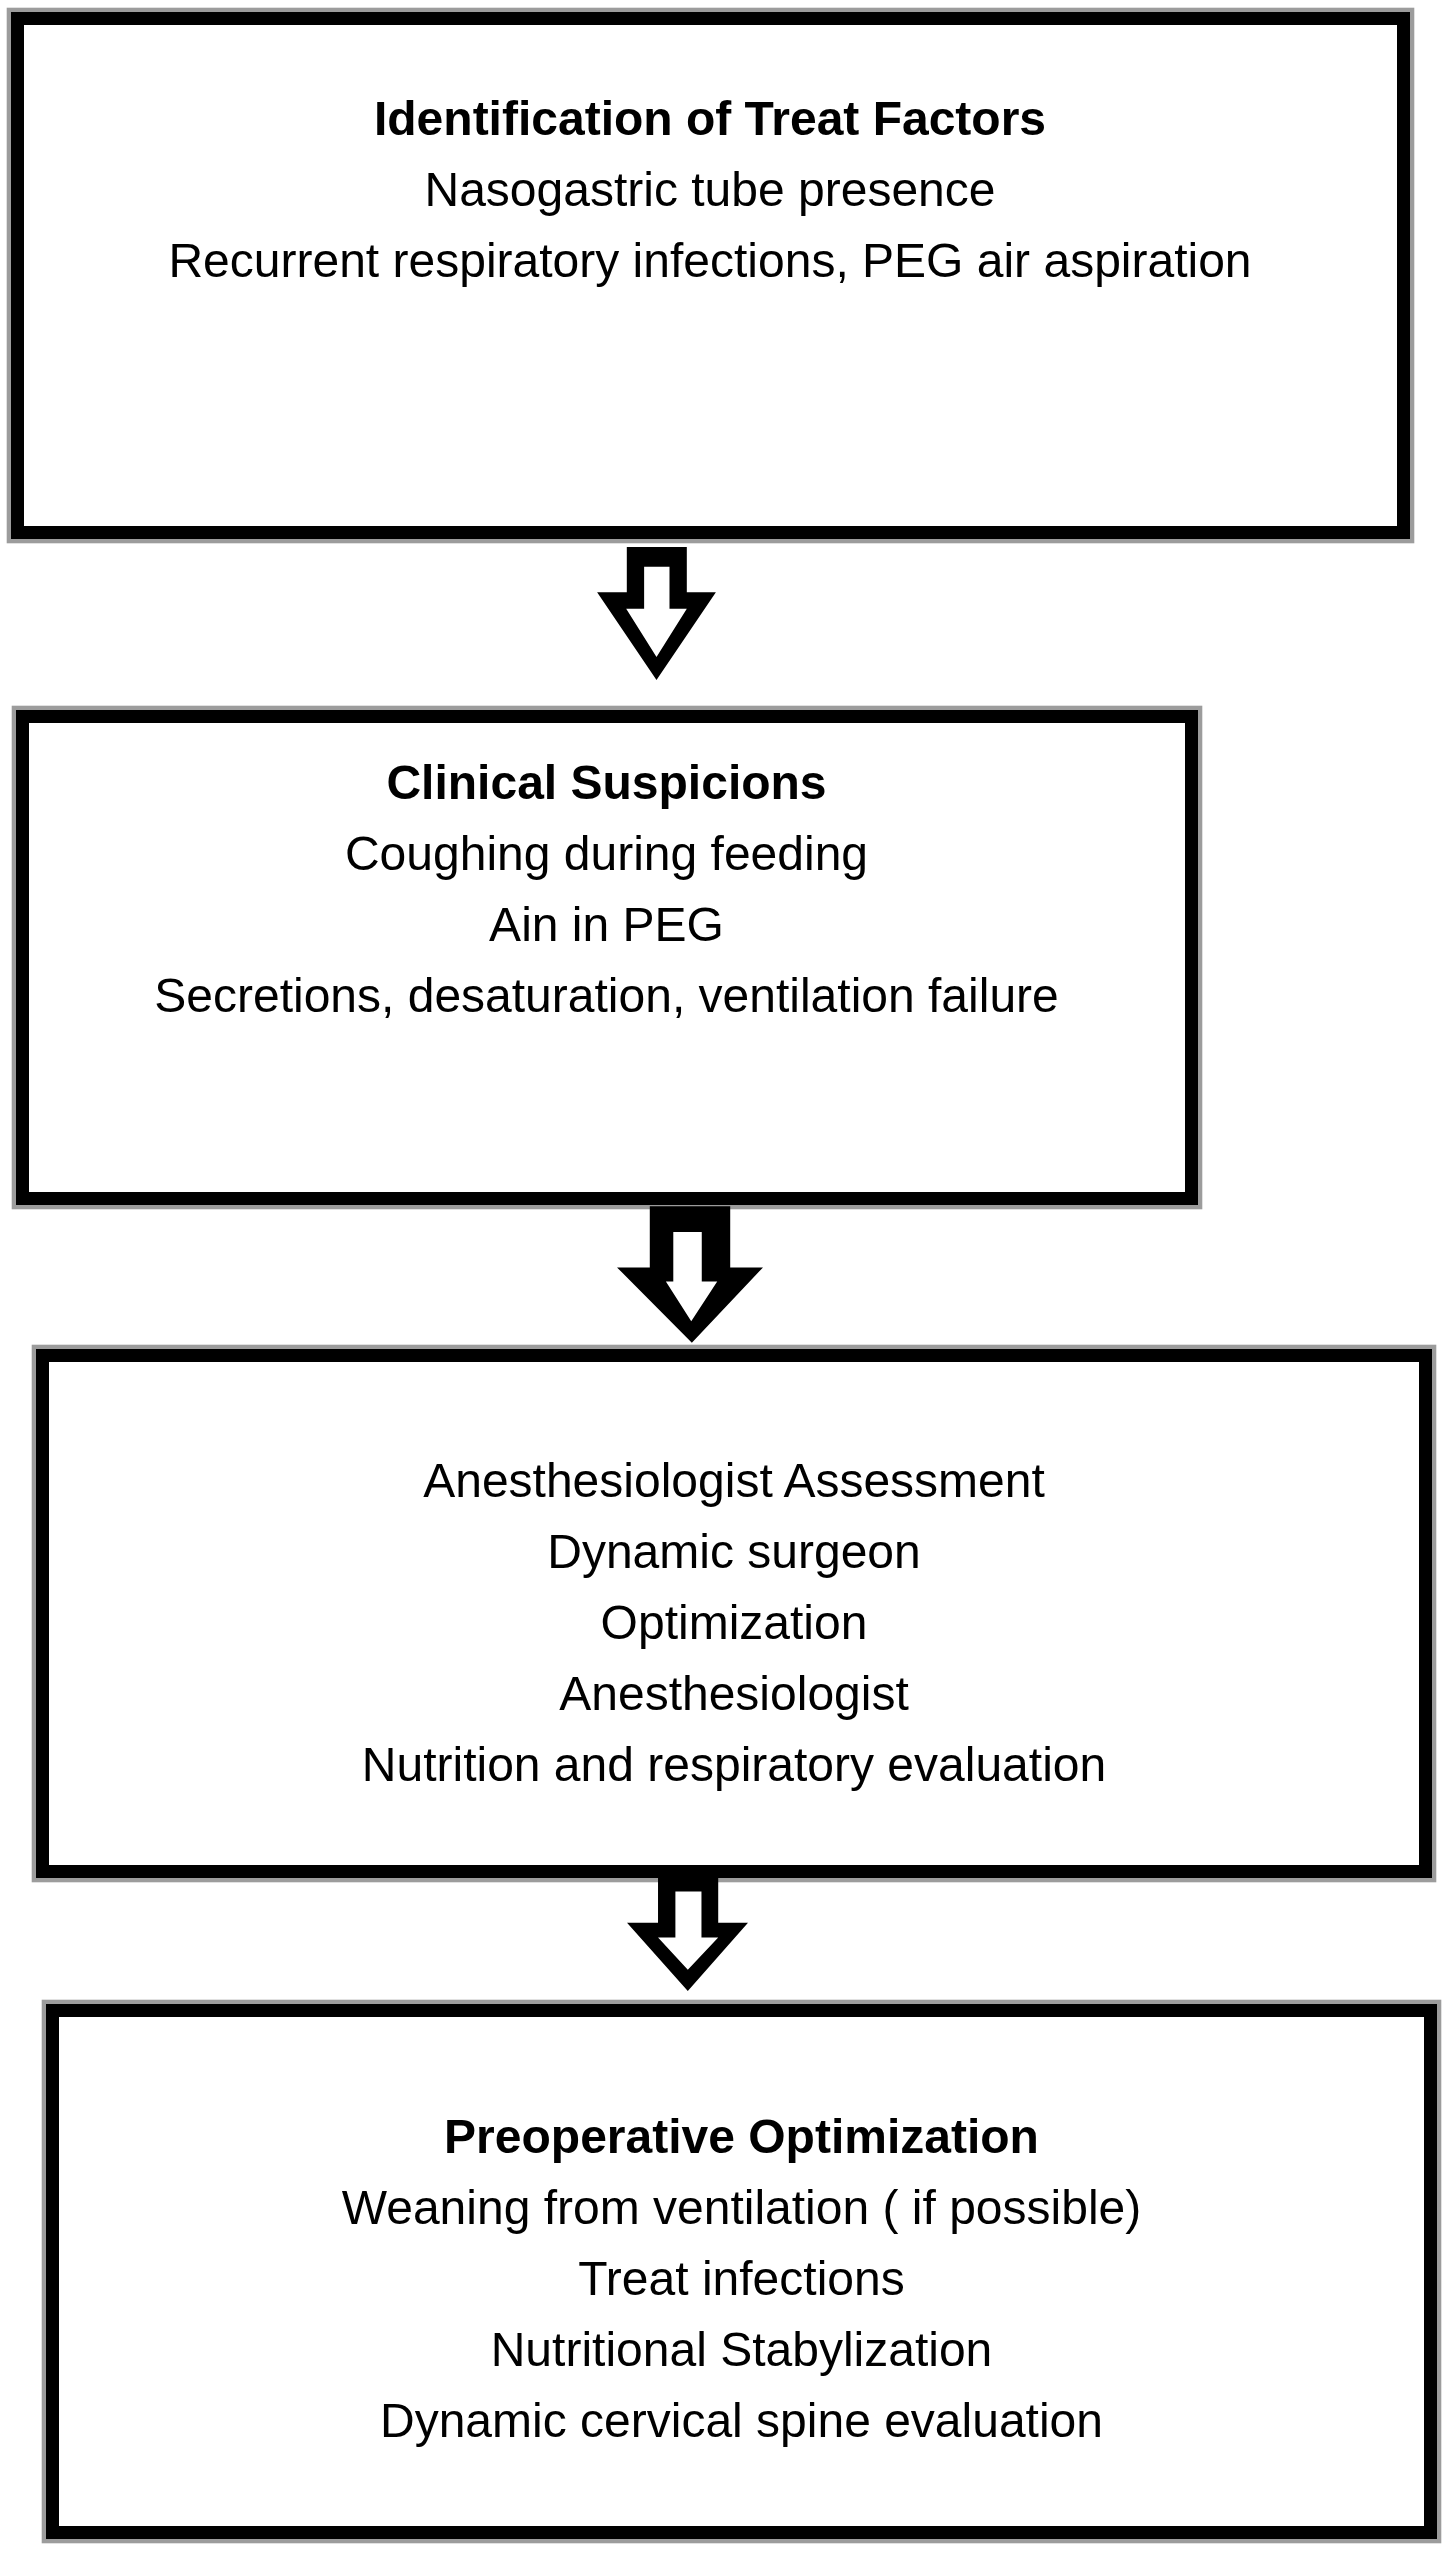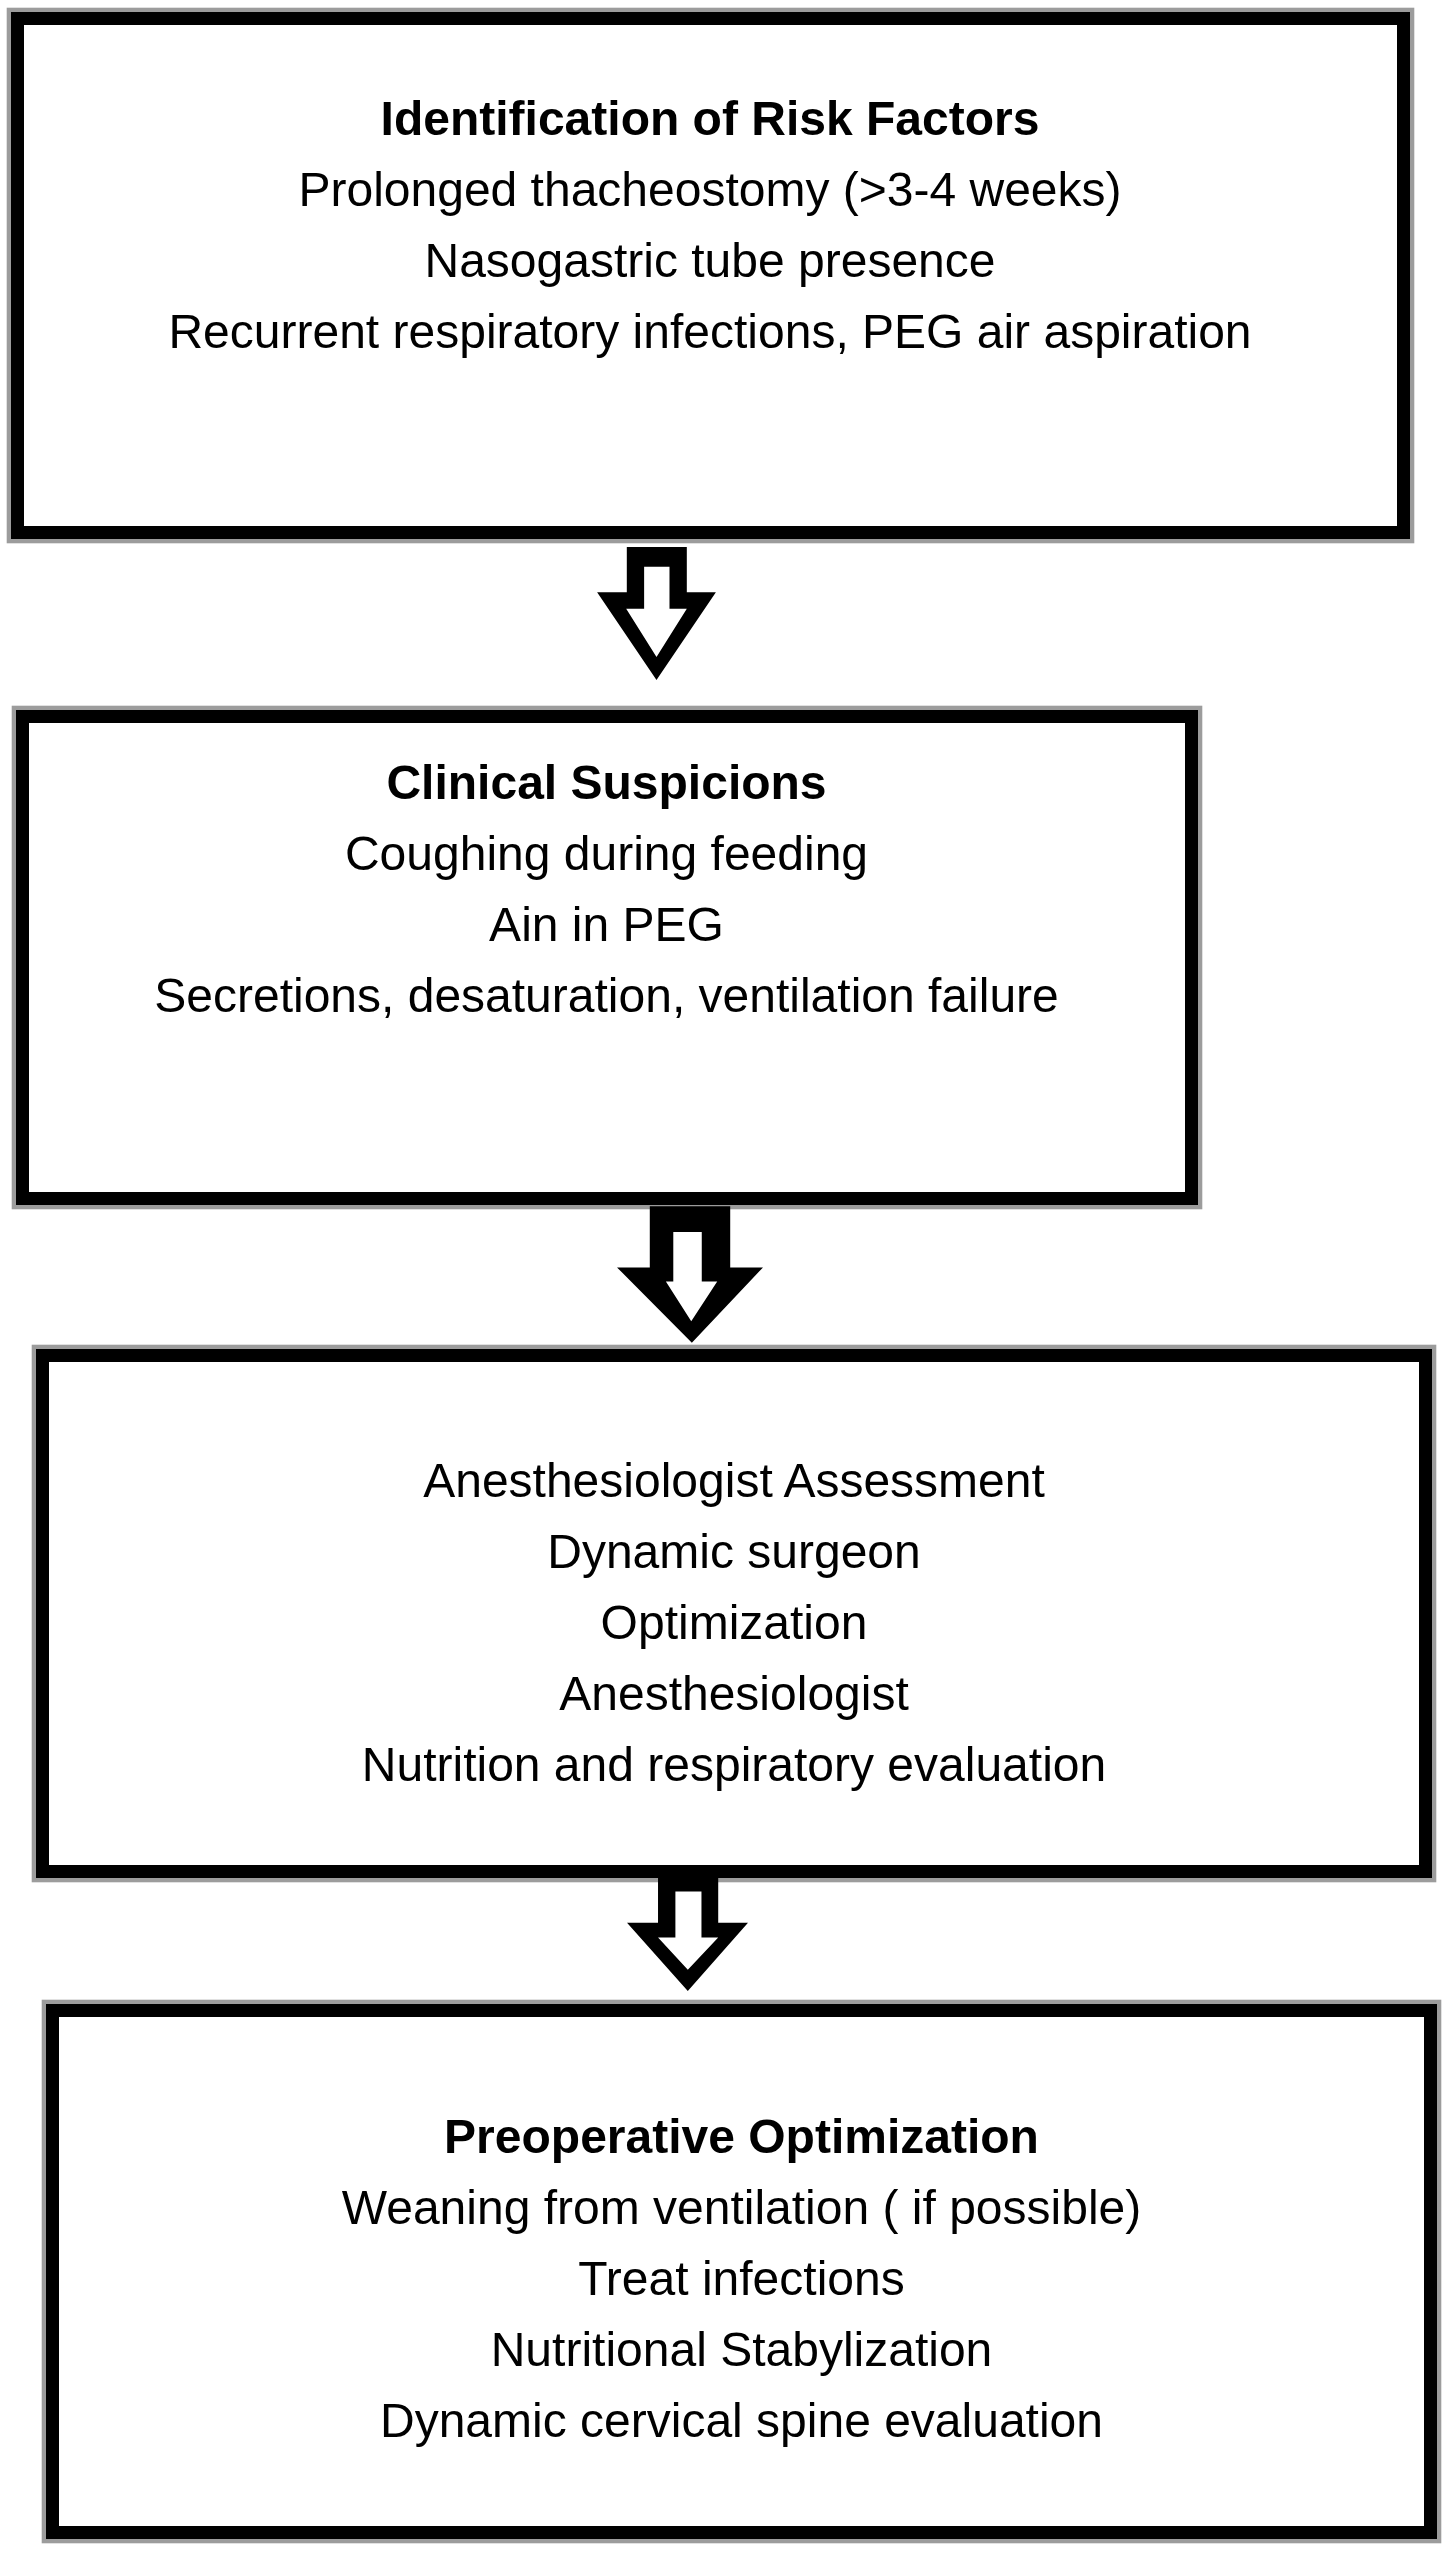--- a/index.html
+++ b/index.html
@@ -45,22 +45,21 @@
   .arrow-1 { left: 597px;  top: 547px;  width: 119px; height: 133px; }
   .arrow-2 { left: 617px;  top: 1206px; width: 146px; height: 137px; }
   .arrow-3 { left: 627px; top: 1873px; width: 121px; height: 121px; }
 </style>
 </head>
 <body>
 
 <div class="canvas">
 
   <section class="flow-box box-1">
-    <div class="title">Identification of Risk Factors</div>
-    <div class="line">Prolonged thacheostomy (&gt;3-4 weeks)</div>
+    <div class="title">Identification of Treat Factors</div>
     <div class="line">Nasogastric tube presence</div>
     <div class="line">Recurrent respiratory infections, PEG air aspiration</div>
   </section>
 
   <svg class="arrow arrow-1" viewBox="0 0 192 215" xmlns="http://www.w3.org/2000/svg">
     <polygon points="48,0 145,0 145,73 192,73 96,215 0,73 48,73" fill="#000000"></polygon>
     <polygon points="76,32 117,32 117,100 145,100 96,178 47,100 76,100" fill="#ffffff"></polygon>
   </svg>
 
   <section class="flow-box box-2">

